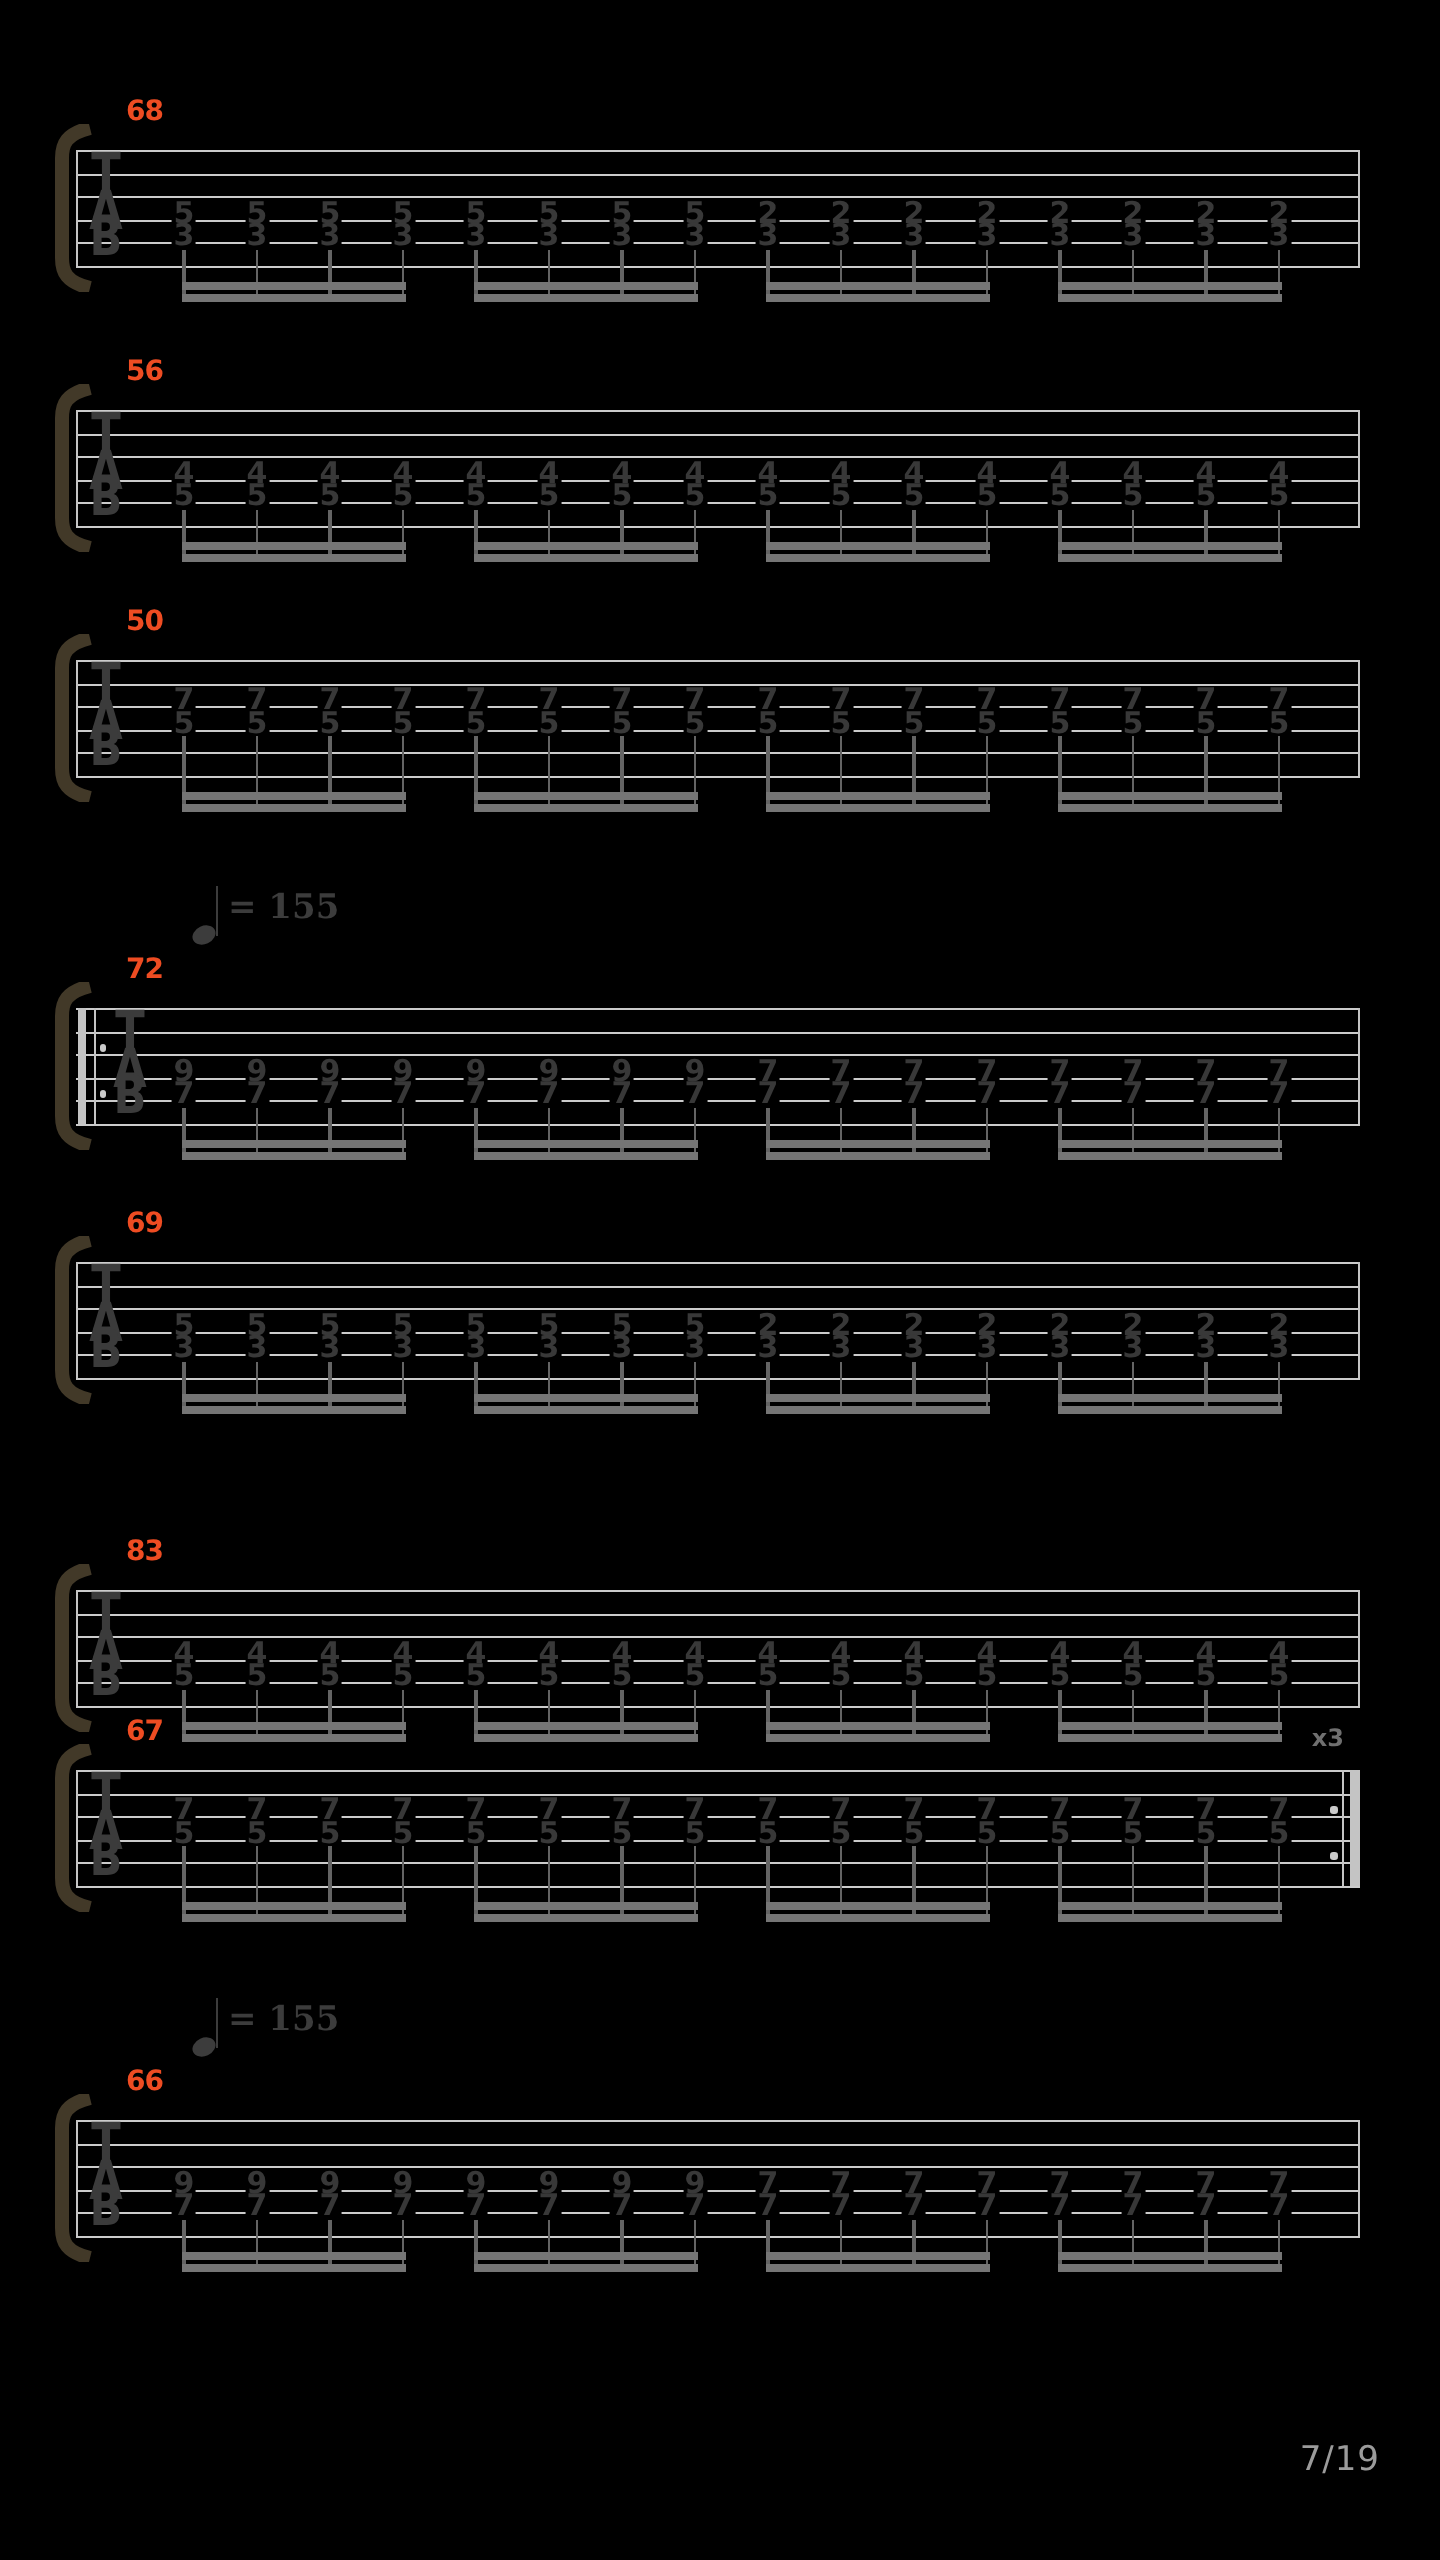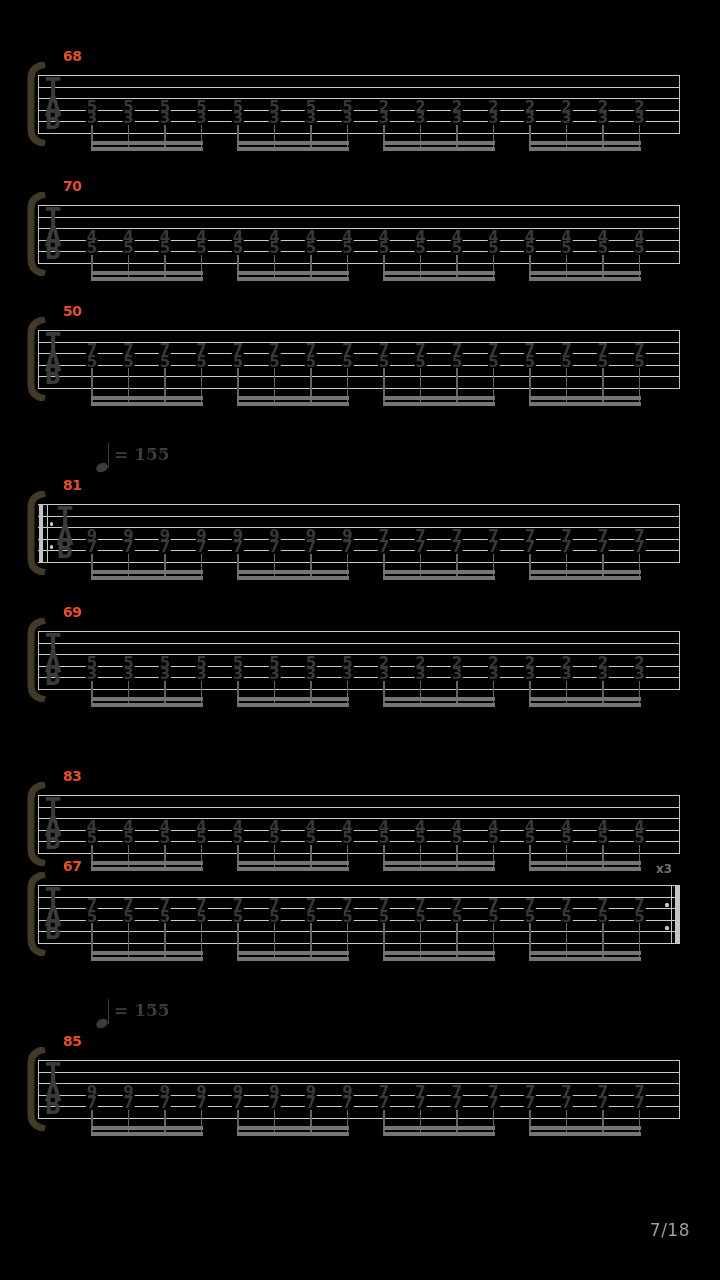--- a/index.html
+++ b/index.html
@@ -84,21 +84,21 @@
         <div style="left: 91px; top: 141px; width: 111.5px; height: 4px; background: rgb(117, 117, 117);"></div>
         <div style="left: 91px; top: 147px; width: 111.5px; height: 4px; background: rgb(117, 117, 117);"></div>
         <div style="left: 237px; top: 141px; width: 111.5px; height: 4px; background: rgb(117, 117, 117);"></div>
         <div style="left: 237px; top: 147px; width: 111.5px; height: 4px; background: rgb(117, 117, 117);"></div>
         <div style="left: 383px; top: 141px; width: 111.5px; height: 4px; background: rgb(117, 117, 117);"></div>
         <div style="left: 383px; top: 147px; width: 111.5px; height: 4px; background: rgb(117, 117, 117);"></div>
         <div style="left: 529px; top: 141px; width: 111.5px; height: 4px; background: rgb(117, 117, 117);"></div>
         <div style="left: 529px; top: 147px; width: 111.5px; height: 4px; background: rgb(117, 117, 117);"></div>
       </div>
       <div style="left: 0px; top: 0px; width: 720px; height: 1280px;">
-        <div style="left: 63px; top: 178px; font: 700 14px &quot;DejaVu Sans&quot;, sans-serif; letter-spacing: -0.5px; color: rgb(238, 76, 34);">70</div>
+        <div style="left: 63px; top: 178px; font: 700 14px &quot;DejaVu Sans&quot;, sans-serif; letter-spacing: -0.5px; color: rgb(238, 76, 34);">56</div>
         <svg viewBox="0 0 22 84" width="22" height="84" style="left: 26px; top: 192px;">
           <path d="M19,2 C7,5 5,10 5,17 L5,67 C5,74 7,79 19,82" fill="none" stroke="#423928" stroke-width="7"></path>
         </svg>
         <div style="left: 38px; top: 205px; width: 642px; height: 1px; background: rgb(203, 203, 203);"></div>
         <div style="left: 38px; top: 216.6px; width: 642px; height: 1px; background: rgb(203, 203, 203);"></div>
         <div style="left: 38px; top: 228.2px; width: 642px; height: 1px; background: rgb(203, 203, 203);"></div>
         <div style="left: 38px; top: 239.8px; width: 642px; height: 1px; background: rgb(203, 203, 203);"></div>
         <div style="left: 38px; top: 251.4px; width: 642px; height: 1px; background: rgb(203, 203, 203);"></div>
         <div style="left: 38px; top: 263px; width: 642px; height: 1px; background: rgb(203, 203, 203);"></div>
         <div style="left: 38px; top: 205px; width: 1.2px; height: 58px; background: rgb(196, 196, 196);"></div>
@@ -230,21 +230,21 @@
         <div style="left: 91px; top: 396px; width: 111.5px; height: 4px; background: rgb(117, 117, 117);"></div>
         <div style="left: 91px; top: 402px; width: 111.5px; height: 4px; background: rgb(117, 117, 117);"></div>
         <div style="left: 237px; top: 396px; width: 111.5px; height: 4px; background: rgb(117, 117, 117);"></div>
         <div style="left: 237px; top: 402px; width: 111.5px; height: 4px; background: rgb(117, 117, 117);"></div>
         <div style="left: 383px; top: 396px; width: 111.5px; height: 4px; background: rgb(117, 117, 117);"></div>
         <div style="left: 383px; top: 402px; width: 111.5px; height: 4px; background: rgb(117, 117, 117);"></div>
         <div style="left: 529px; top: 396px; width: 111.5px; height: 4px; background: rgb(117, 117, 117);"></div>
         <div style="left: 529px; top: 402px; width: 111.5px; height: 4px; background: rgb(117, 117, 117);"></div>
       </div>
       <div style="left: 0px; top: 0px; width: 720px; height: 1280px;">
-        <div style="left: 63px; top: 477px; font: 700 14px &quot;DejaVu Sans&quot;, sans-serif; letter-spacing: -0.5px; color: rgb(238, 76, 34);">81</div>
+        <div style="left: 63px; top: 477px; font: 700 14px &quot;DejaVu Sans&quot;, sans-serif; letter-spacing: -0.5px; color: rgb(238, 76, 34);">72</div>
         <svg viewBox="0 0 22 84" width="22" height="84" style="left: 26px; top: 491px;">
           <path d="M19,2 C7,5 5,10 5,17 L5,67 C5,74 7,79 19,82" fill="none" stroke="#423928" stroke-width="7"></path>
         </svg>
         <div style="left: 38px; top: 504px; width: 642px; height: 1px; background: rgb(203, 203, 203);"></div>
         <div style="left: 38px; top: 515.6px; width: 642px; height: 1px; background: rgb(203, 203, 203);"></div>
         <div style="left: 38px; top: 527.2px; width: 642px; height: 1px; background: rgb(203, 203, 203);"></div>
         <div style="left: 38px; top: 538.8px; width: 642px; height: 1px; background: rgb(203, 203, 203);"></div>
         <div style="left: 38px; top: 550.4px; width: 642px; height: 1px; background: rgb(203, 203, 203);"></div>
         <div style="left: 38px; top: 562px; width: 642px; height: 1px; background: rgb(203, 203, 203);"></div>
         <div style="left: 39px; top: 504px; width: 3.8px; height: 58px; background: rgb(196, 196, 196);"></div>
@@ -536,21 +536,21 @@
         <div style="left: 91px; top: 951px; width: 111.5px; height: 4px; background: rgb(117, 117, 117);"></div>
         <div style="left: 91px; top: 957px; width: 111.5px; height: 4px; background: rgb(117, 117, 117);"></div>
         <div style="left: 237px; top: 951px; width: 111.5px; height: 4px; background: rgb(117, 117, 117);"></div>
         <div style="left: 237px; top: 957px; width: 111.5px; height: 4px; background: rgb(117, 117, 117);"></div>
         <div style="left: 383px; top: 951px; width: 111.5px; height: 4px; background: rgb(117, 117, 117);"></div>
         <div style="left: 383px; top: 957px; width: 111.5px; height: 4px; background: rgb(117, 117, 117);"></div>
         <div style="left: 529px; top: 951px; width: 111.5px; height: 4px; background: rgb(117, 117, 117);"></div>
         <div style="left: 529px; top: 957px; width: 111.5px; height: 4px; background: rgb(117, 117, 117);"></div>
       </div>
       <div style="left: 0px; top: 0px; width: 720px; height: 1280px;">
-        <div style="left: 63px; top: 1033px; font: 700 14px &quot;DejaVu Sans&quot;, sans-serif; letter-spacing: -0.5px; color: rgb(238, 76, 34);">85</div>
+        <div style="left: 63px; top: 1033px; font: 700 14px &quot;DejaVu Sans&quot;, sans-serif; letter-spacing: -0.5px; color: rgb(238, 76, 34);">66</div>
         <svg viewBox="0 0 22 84" width="22" height="84" style="left: 26px; top: 1047px;">
           <path d="M19,2 C7,5 5,10 5,17 L5,67 C5,74 7,79 19,82" fill="none" stroke="#423928" stroke-width="7"></path>
         </svg>
         <div style="left: 38px; top: 1060px; width: 642px; height: 1px; background: rgb(203, 203, 203);"></div>
         <div style="left: 38px; top: 1071.6px; width: 642px; height: 1px; background: rgb(203, 203, 203);"></div>
         <div style="left: 38px; top: 1083.2px; width: 642px; height: 1px; background: rgb(203, 203, 203);"></div>
         <div style="left: 38px; top: 1094.8px; width: 642px; height: 1px; background: rgb(203, 203, 203);"></div>
         <div style="left: 38px; top: 1106.4px; width: 642px; height: 1px; background: rgb(203, 203, 203);"></div>
         <div style="left: 38px; top: 1118px; width: 642px; height: 1px; background: rgb(203, 203, 203);"></div>
         <div style="left: 38px; top: 1060px; width: 1.2px; height: 58px; background: rgb(196, 196, 196);"></div>
@@ -616,14 +616,14 @@
         <div style="left: 529px; top: 1132px; width: 111.5px; height: 4px; background: rgb(117, 117, 117);"></div>
         <div style="left: 0px; top: 0px; width: 720px; height: 1280px;">
           <div style="left: 0px; top: 0px; width: 0px; height: 0px;">
             <div style="left: 96px; top: 1019px; width: 12px; height: 9px; border-radius: 50%; transform: rotate(-25deg); background: rgb(60, 60, 60);"></div>
             <div style="left: 107.5px; top: 999px; width: 1.8px; height: 25px; background: rgb(60, 60, 60);"></div>
           </div>
           <div style="left: 114px; top: 1000px; font: 700 17px &quot;DejaVu Serif&quot;, serif; color: rgb(60, 60, 60);">= 155</div>
         </div>
       </div>
     </div>
-  <div class="page-indicator" style="color: rgb(155, 155, 155);">7/18</div>
+  <div class="page-indicator" style="color: rgb(155, 155, 155);">7/19</div>
 </div>
 
 </body></html>

